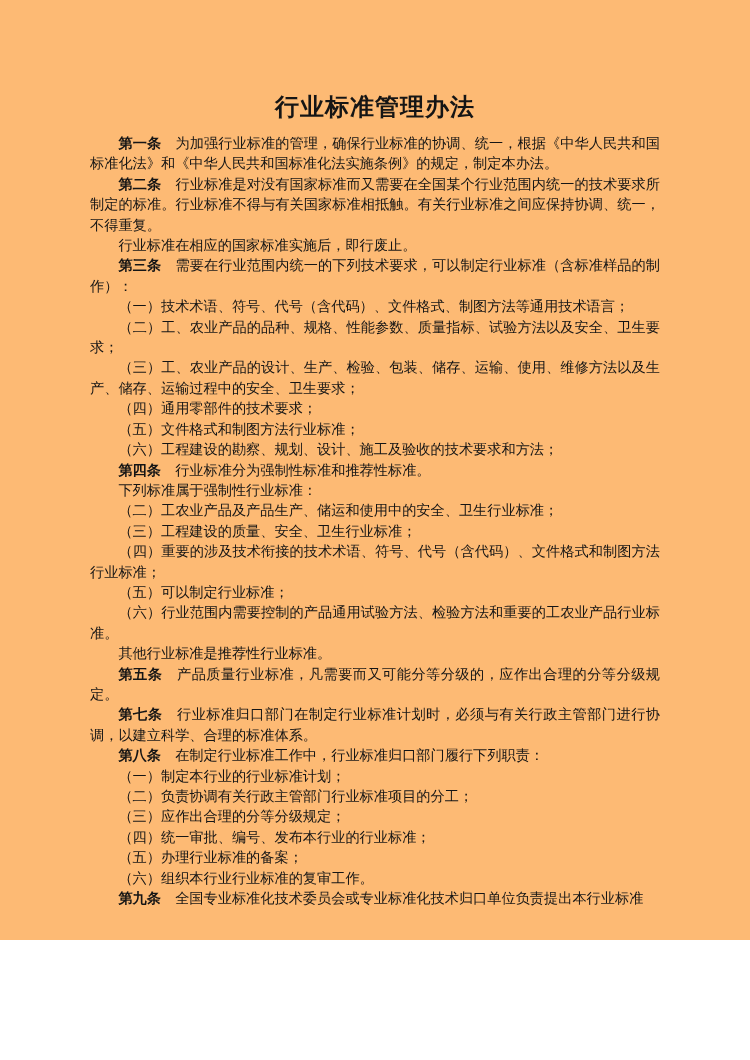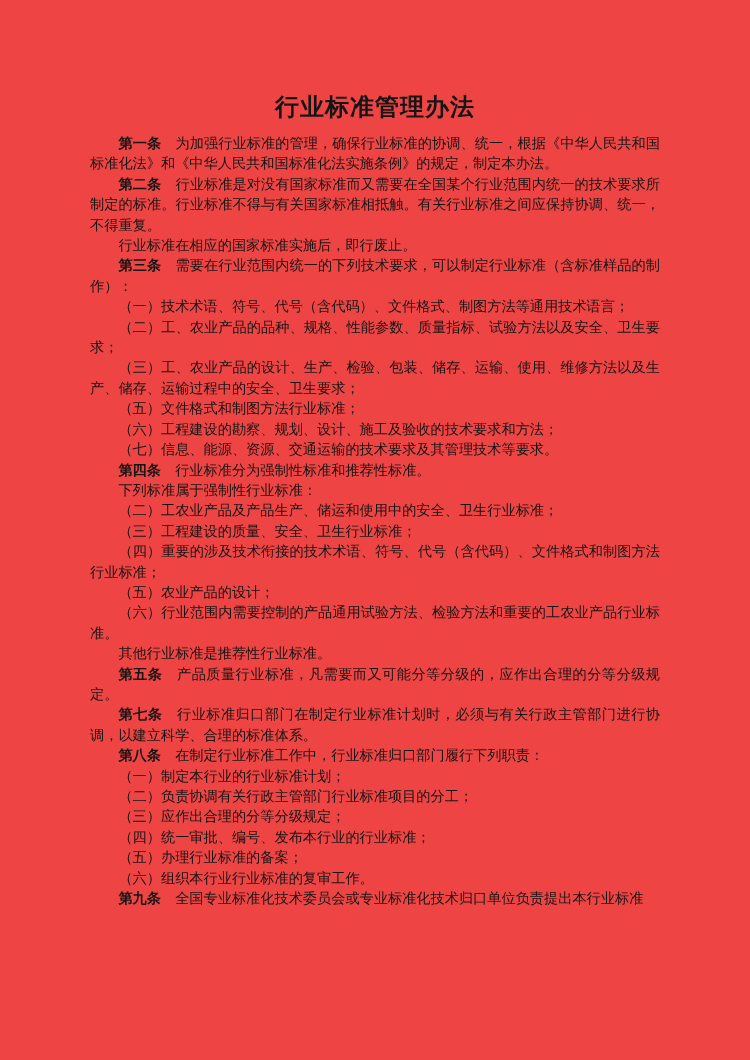--- a/index.html
+++ b/index.html
@@ -10,23 +10,23 @@
   body {
     width: 750px;
     height: 1060px;
     font-family: "Liberation Serif", "DejaVu Serif", serif;
     color: #151515;
     overflow: hidden;
   }
   .page {
     box-sizing: border-box;
     width: 750px;
-    height: 1060px;
+    height: 940px;
     padding: 92px 90px 0 90px;
-    background: #ef4444;
+    background: #fdba74;
   }
   .doc-title {
     margin: 0 0 11px 0;
     font-size: 24px;
     line-height: 30px;
     font-weight: bold;
     text-align: center;
     letter-spacing: 1px;
   }
   .para {
@@ -47,29 +47,29 @@
 <div class="page">
   <h1 class="doc-title">行业标准管理办法</h1>
 
   <p class="para"><span class="term">第一条</span><span>　为加强行业标准的管理，确保行业标准的协调、统一，根据《中华人民共和国标准化法》和《中华人民共和国标准化法实施条例》的规定，制定本办法。</span></p>
   <p class="para"><span class="term">第二条</span><span>　行业标准是对没有国家标准而又需要在全国某个行业范围内统一的技术要求所制定的标准。行业标准不得与有关国家标准相抵触。有关行业标准之间应保持协调、统一，不得重复。</span></p>
   <p class="para"><span>行业标准在相应的国家标准实施后，即行废止。</span></p>
   <p class="para"><span class="term">第三条</span><span>　需要在行业范围内统一的下列技术要求，可以制定行业标准（含标准样品的制作）：</span></p>
   <p class="para"><span>（一）技术术语、符号、代号（含代码）、文件格式、制图方法等通用技术语言；</span></p>
   <p class="para"><span>（二）工、农业产品的品种、规格、性能参数、质量指标、试验方法以及安全、卫生要求；</span></p>
   <p class="para"><span>（三）工、农业产品的设计、生产、检验、包装、储存、运输、使用、维修方法以及生产、储存、运输过程中的安全、卫生要求；</span></p>
+  <p class="para"><span>（四）通用零部件的技术要求；</span></p>
   <p class="para"><span>（五）文件格式和制图方法行业标准；</span></p>
   <p class="para"><span>（六）工程建设的勘察、规划、设计、施工及验收的技术要求和方法；</span></p>
-  <p class="para"><span>（七）信息、能源、资源、交通运输的技术要求及其管理技术等要求。</span></p>
   <p class="para"><span class="term">第四条</span><span>　行业标准分为强制性标准和推荐性标准。</span></p>
   <p class="para"><span>下列标准属于强制性行业标准：</span></p>
   <p class="para"><span>（二）工农业产品及产品生产、储运和使用中的安全、卫生行业标准；</span></p>
   <p class="para"><span>（三）工程建设的质量、安全、卫生行业标准；</span></p>
   <p class="para"><span>（四）重要的涉及技术衔接的技术术语、符号、代号（含代码）、文件格式和制图方法行业标准；</span></p>
-  <p class="para"><span>（五）农业产品的设计；</span></p>
+  <p class="para"><span>（五）可以制定行业标准；</span></p>
   <p class="para"><span>（六）行业范围内需要控制的产品通用试验方法、检验方法和重要的工农业产品行业标准。</span></p>
   <p class="para"><span>其他行业标准是推荐性行业标准。</span></p>
   <p class="para"><span class="term">第五条</span><span>　产品质量行业标准，凡需要而又可能分等分级的，应作出合理的分等分级规定。</span></p>
   <p class="para"><span class="term">第七条</span><span>　行业标准归口部门在制定行业标准计划时，必须与有关行政主管部门进行协调，以建立科学、合理的标准体系。</span></p>
   <p class="para"><span class="term">第八条</span><span>　在制定行业标准工作中，行业标准归口部门履行下列职责：</span></p>
   <p class="para"><span>（一）制定本行业的行业标准计划；</span></p>
   <p class="para"><span>（二）负责协调有关行政主管部门行业标准项目的分工；</span></p>
   <p class="para"><span>（三）应作出合理的分等分级规定；</span></p>
   <p class="para"><span>（四）统一审批、编号、发布本行业的行业标准；</span></p>
   <p class="para"><span>（五）办理行业标准的备案；</span></p>

